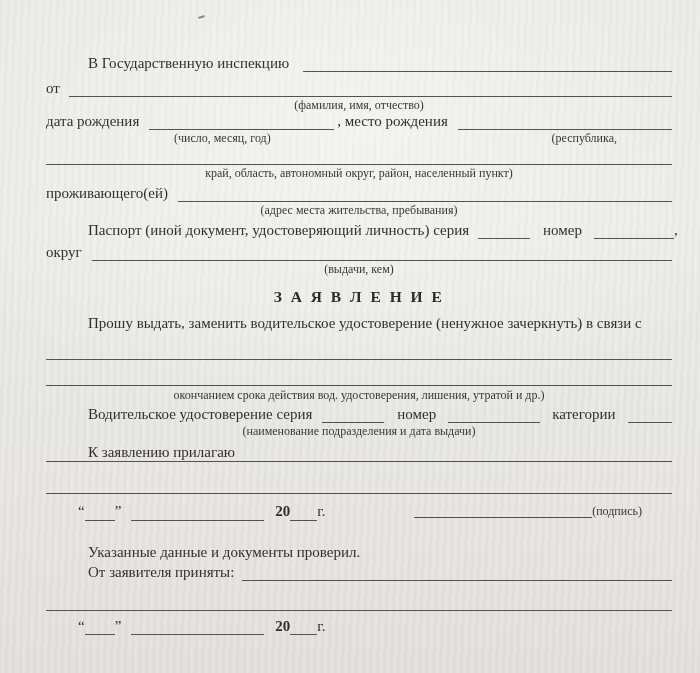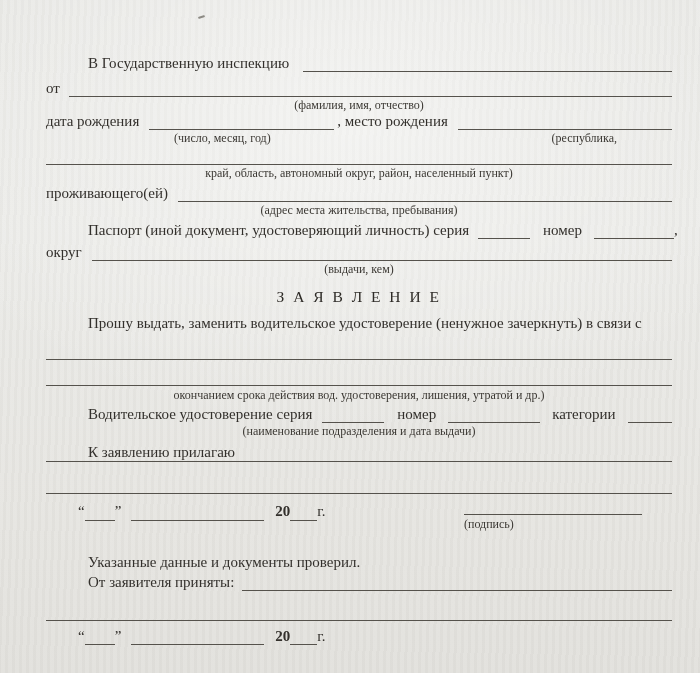--- a/index.html
+++ b/index.html
@@ -32,26 +32,26 @@
   .t{flex:none;}
   .blank{
     flex:none;display:inline-block;height:16px;
     border-bottom:1px solid #55524c;
   }
   .fill{flex:1 1 auto;}
   .cap{font-size:12px;line-height:13px;color:#3b3833;}
   .cap-row{display:flex;font-size:12px;line-height:13px;color:#3b3833;white-space:nowrap;}
   .center{display:block;text-align:center;}
   .title{
-    text-align:center;font-weight:normal;font-size:15.5px;line-height:19px;
+    text-align:center;font-weight:bold;font-size:15.5px;line-height:19px;
     letter-spacing:2.5px;color:#2e2b27;
   }
   .b{font-weight:bold;}
   .underline-full{border-bottom:1px solid #55524c;}
-  .sig-col{display:flex;flex-direction:column;align-items:flex-start;flex:none;}
+  .sig-col{display:flex;flex-direction:row;align-items:flex-end;flex:none;}
 </style>
 </head>
 <body>
 
 <div class="paper">
   <div class="speck"></div>
 
   <div class="row" style="padding-left:42px">
     <span class="t">В Государственную инспекцию</span>
     <span class="blank fill" style="margin-left:14px"></span>

